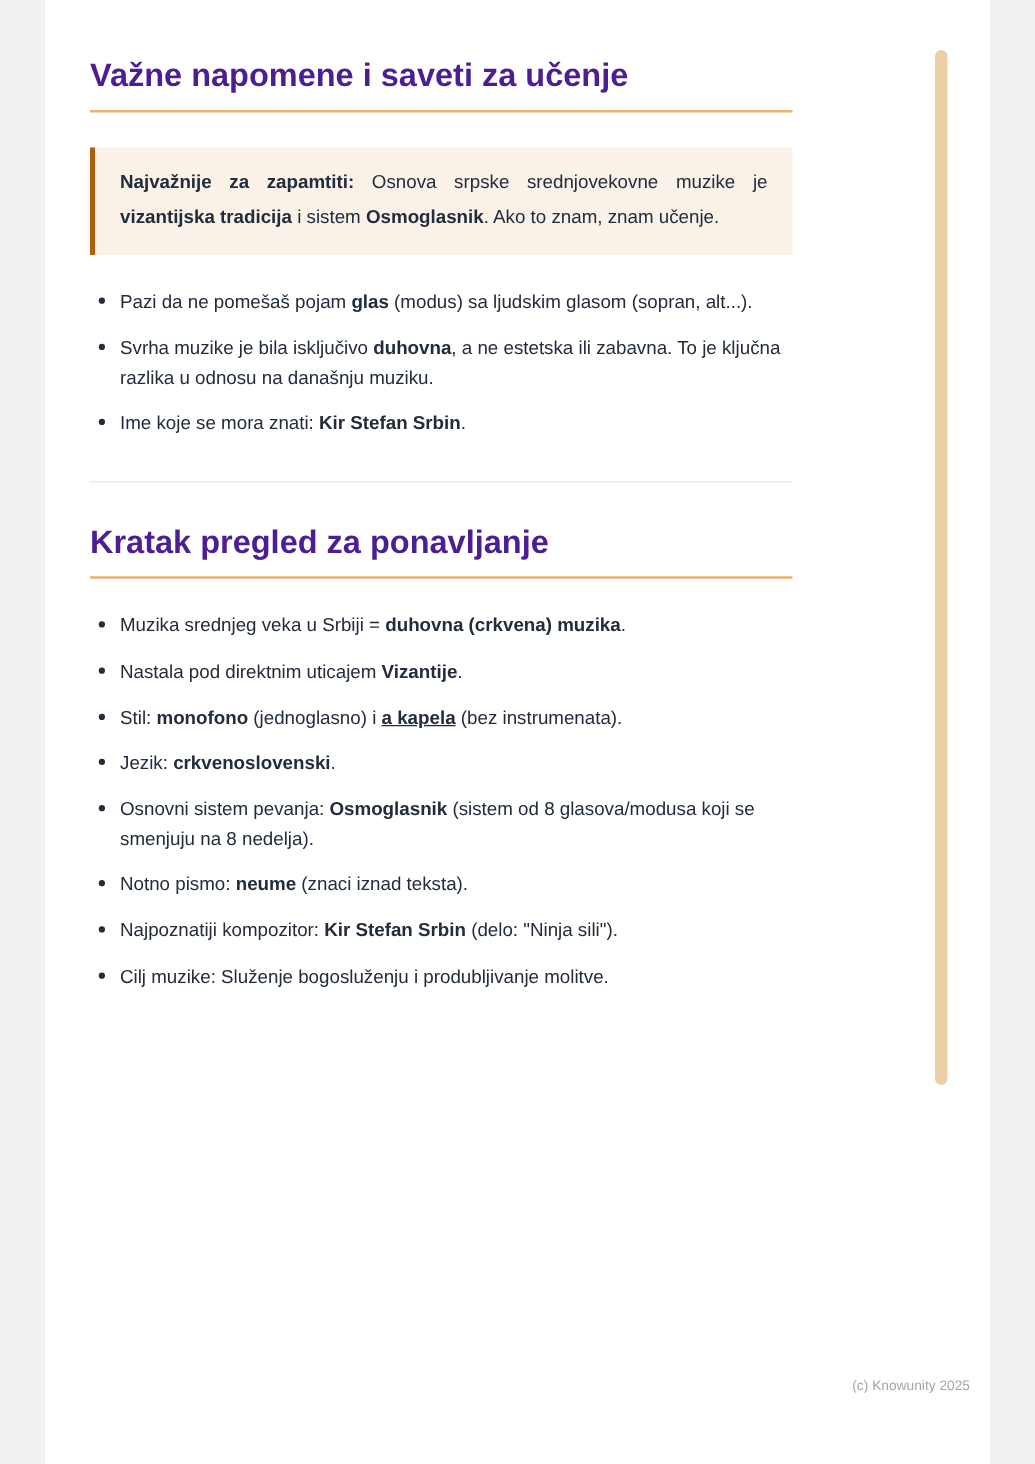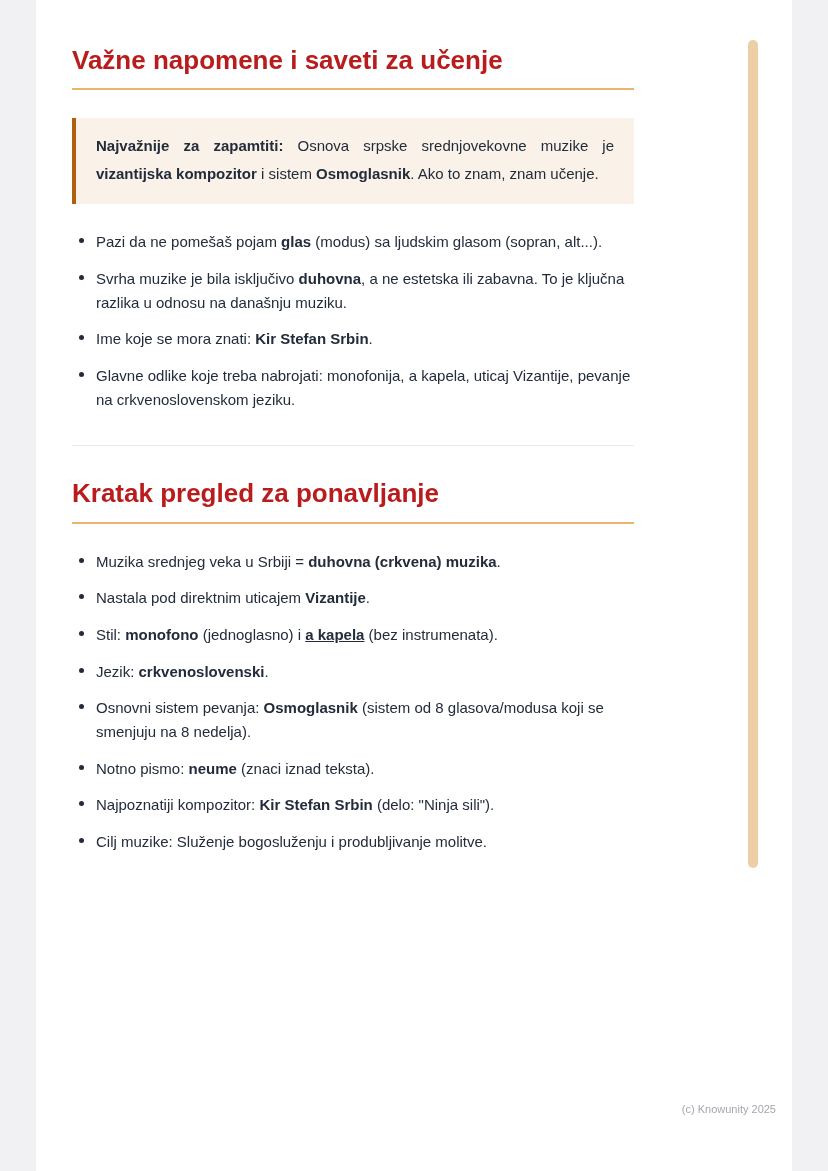--- a/index.html
+++ b/index.html
@@ -33,21 +33,21 @@
     position: absolute;
     left: 36px;
     top: 0;
     width: 562px;
   }
   .section-title {
     margin: 0;
     font-size: 26px;
     line-height: 1.2;
     font-weight: 700;
-    color: #b91c1c;
+    color: #4c1d95;
     padding-bottom: 12px;
     border-bottom: 2px solid #eab express;
     border-bottom: 2px solid #eab46e;
   }
   .section-title.first {
     padding-top: 45px;
   }
   .section-title.second {
     margin-top: 32px;
   }
@@ -102,28 +102,27 @@
 <body>
 
 <div class="card">
   <div class="accent-stripe"></div>
 
   <div class="content">
 
     <h1 class="section-title first">Važne napomene i saveti za učenje</h1>
 
     <div class="callout">
-      <p><span style="font-weight: 700;">Najvažnije za zapamtiti:</span><span> Osnova srpske srednjovekovne muzike je </span><span style="font-weight: 700;">vizantijska kompozitor</span><span> i sistem </span><span style="font-weight: 700;">Osmoglasnik</span><span>. Ako to znam, znam učenje.</span></p>
+      <p><span style="font-weight: 700;">Najvažnije za zapamtiti:</span><span> Osnova srpske srednjovekovne muzike je </span><span style="font-weight: 700;">vizantijska tradicija</span><span> i sistem </span><span style="font-weight: 700;">Osmoglasnik</span><span>. Ako to znam, znam učenje.</span></p>
     </div>
 
     <ul class="bullet-list">
       <li><span>Pazi da ne pomešaš pojam </span><span style="font-weight: 700;">glas</span><span> (modus) sa ljudskim glasom (sopran, alt...).</span></li>
       <li><span>Svrha muzike je bila isključivo </span><span style="font-weight: 700;">duhovna</span><span>, a ne estetska ili zabavna. To je ključna razlika u odnosu na današnju muziku.</span></li>
       <li><span>Ime koje se mora znati: </span><span style="font-weight: 700;">Kir Stefan Srbin</span><span>.</span></li>
-      <li><span>Glavne odlike koje treba nabrojati: monofonija, a kapela, uticaj Vizantije, pevanje na crkvenoslovenskom jeziku.</span></li>
     </ul>
 
     <hr class="divider">
 
     <h1 class="section-title second">Kratak pregled za ponavljanje</h1>
 
     <ul class="bullet-list">
       <li><span>Muzika srednjeg veka u Srbiji = </span><span style="font-weight: 700;">duhovna (crkvena) muzika</span><span>.</span></li>
       <li><span>Nastala pod direktnim uticajem </span><span style="font-weight: 700;">Vizantije</span><span>.</span></li>
       <li><span>Stil: </span><span style="font-weight: 700;">monofono</span><span> (jednoglasno) i </span><span style="font-weight: 700; text-decoration: underline;">a kapela</span><span> (bez instrumenata).</span></li>

